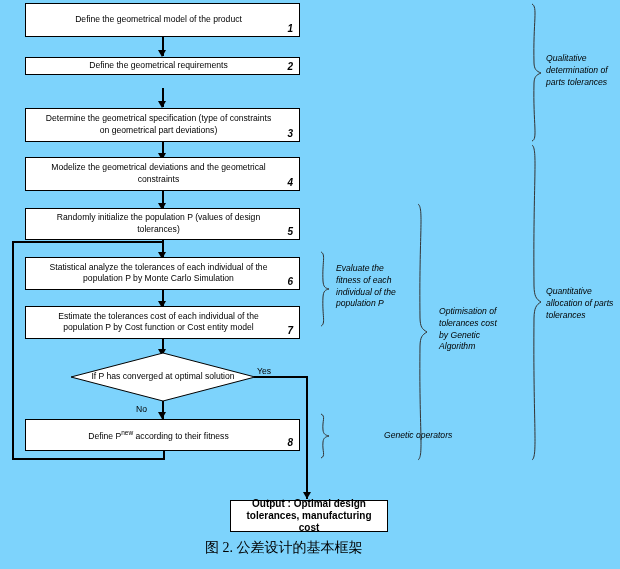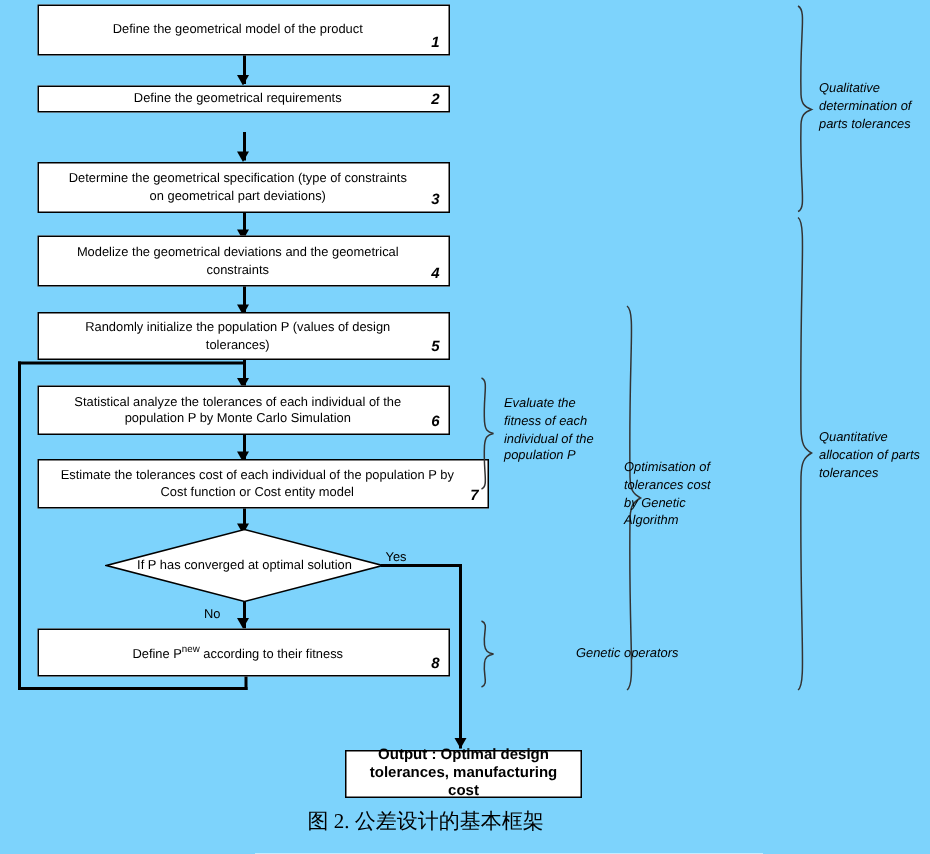--- a/index.html
+++ b/index.html
@@ -159,21 +159,21 @@
   <div class="conn" style="left:12px; top:458px; width:153px; height:2.2px;"></div>
   <div class="conn" style="left:163px; top:450px; width:2.2px; height:10px;"></div>
 
   <div class="box" style="left:25px; top:257px; width:275px; height:33px;">
     <div class="box-text">Statistical analyze the tolerances of each individual of the population P by Monte Carlo Simulation</div>
     <div class="box-num">6</div>
   </div>
   <div class="conn" style="left:162px; top:290px; width:1.6px; height:17px;"></div>
   <div class="arrowhead" style="left:158px; top:301px;"></div>
 
-  <div class="box" style="left:25px; top:306px; width:301px; height:33px;">
+  <div class="box" style="left:25px; top:306px; width:275px; height:33px;">
     <div class="box-text">Estimate the tolerances cost of each individual of the population P by Cost function or Cost entity model</div>
     <div class="box-num">7</div>
   </div>
   <div class="conn" style="left:162px; top:339px; width:1.6px; height:17px;"></div>
   <div class="arrowhead" style="left:158px; top:349px;"></div>
 
   <div class="diamond-wrap" style="left:70px; top:352px; width:186px; height:50px;">
     <svg width="186" height="50" viewBox="0 0 186 50">
       <polygon points="93,1 185,25 93,49 1,25" fill="#ffffff" stroke="#000000" stroke-width="1"></polygon>
     </svg>
@@ -217,21 +217,21 @@
   </div>
   <div class="annot" style="left:336px; top:430px; width:90px;margin-left:48px;">
     <span>Genetic operators</span>
   </div>
 
   <div class="brace" style="left:414px; top:203px; width:16px; height:258px;">
     <svg width="16" height="258" viewBox="0 0 16 258">
       <path d="M4,1 C10,5 5,30 6,115 C6.3,124 8,126 13,129 C8,132 6.3,134 6,143 C5,228 10,253 4,257" fill="none" stroke="#333333" stroke-width="1"></path>
     </svg>
   </div>
-  <div class="annot" style="left:416px; top:306px; width:62px;">
+  <div class="annot" style="left:439px; top:306px; width:62px;">
     <span>Optimisation of tolerances cost by Genetic Algorithm</span>
   </div>
 
   <div class="brace" style="left:528px; top:3px; width:16px; height:139px;">
     <svg width="16" height="139" viewBox="0 0 16 139">
       <path d="M4,1 C10,4 5,18 6,60 C6.3,66 8,68 13,70 C8,72 6.3,74 6,80 C5,122 10,136 4,138" fill="none" stroke="#333333" stroke-width="1"></path>
     </svg>
   </div>
   <div class="annot" style="left:546px; top:53px; width:72px;">
     <span>Qualitative determination of parts tolerances</span>

